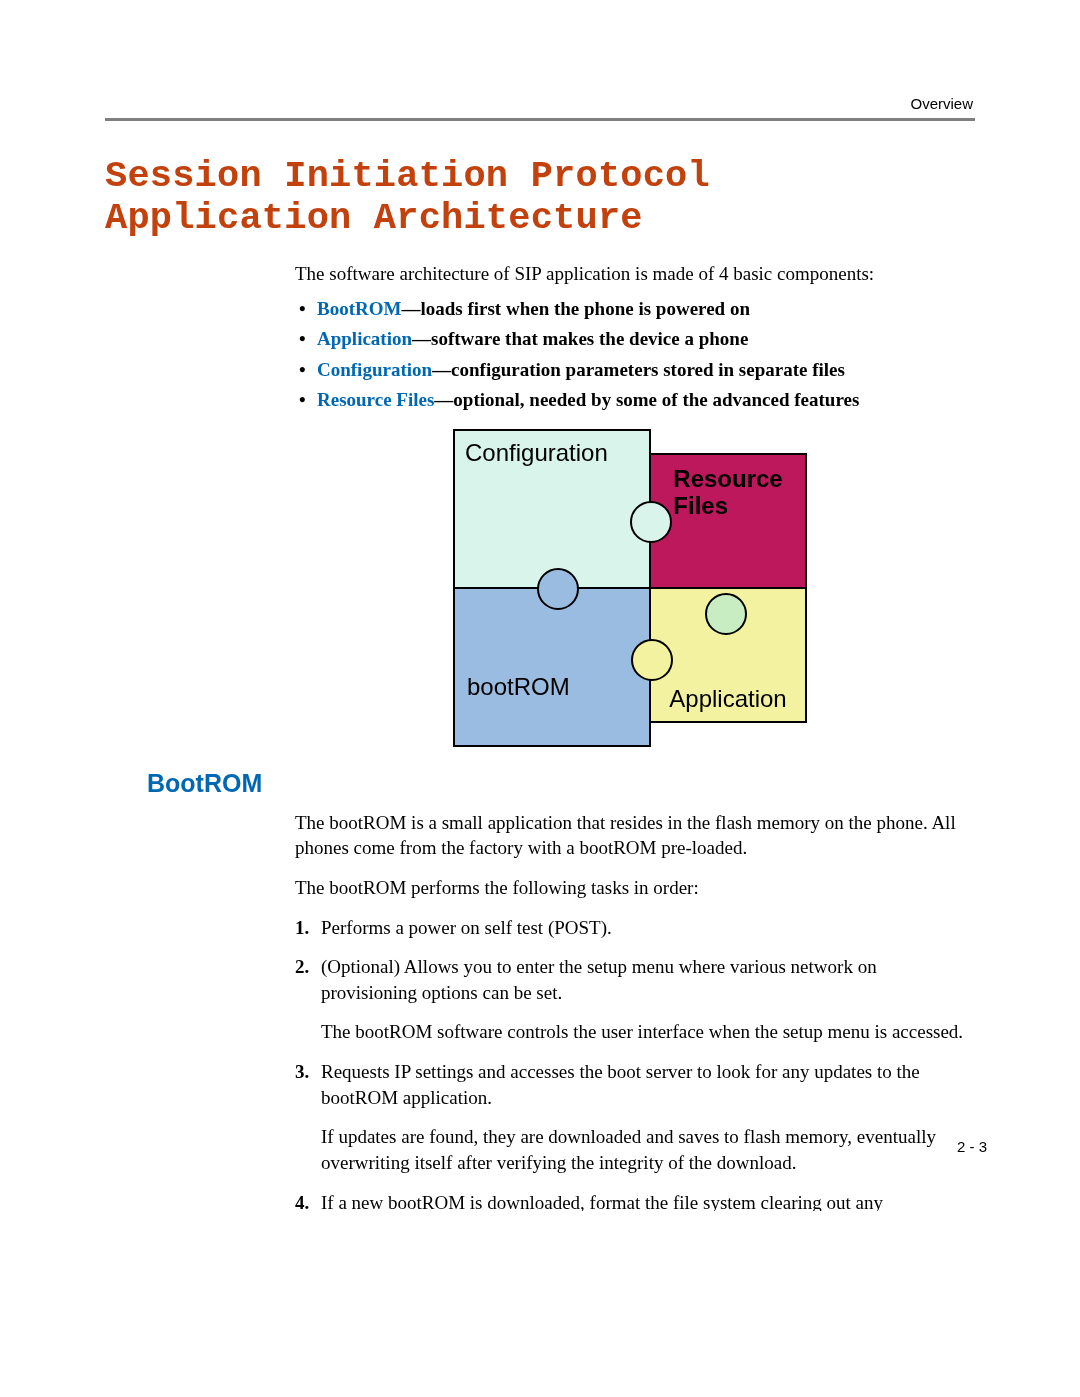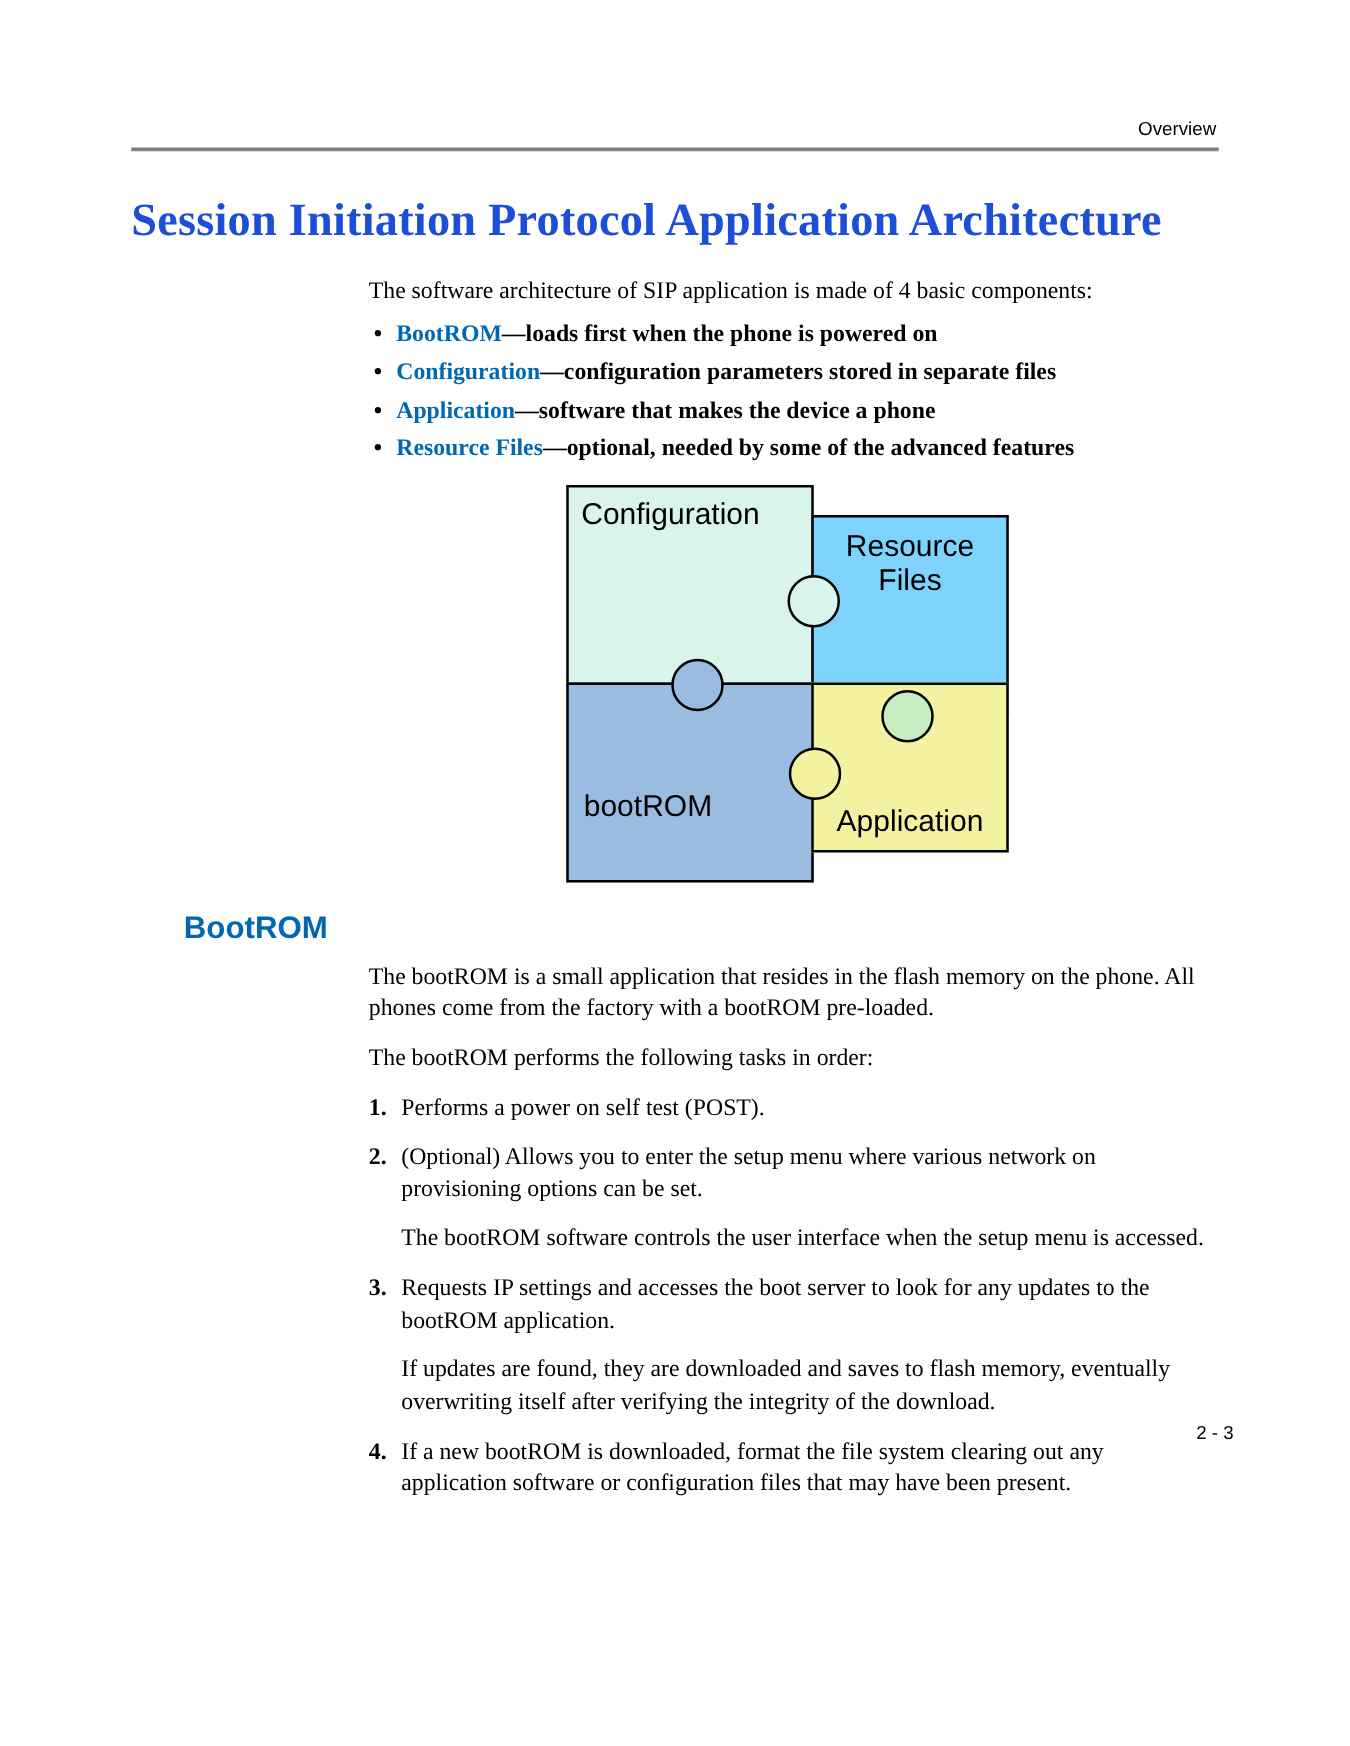--- a/index.html
+++ b/index.html
@@ -25,24 +25,24 @@
     color: #000;
   }
   .rule {
     position: absolute;
     top: 118px;
     left: 105px;
     right: 105px;
     border-top: 3px solid #808080;
   }
   .h1 {
-    font-family: Liberation Serif, serif;
+    font-family: Liberation Mono, monospace;
     font-weight: 700;
     font-size: 37px;
-    color: #1d4ed8;
+    color: #c2410c;
     margin: 65px 0 22px 0;
     letter-spacing: 0.2px;
   }
   .body-indent {
     margin-left: 190px;
     margin-right: 10px;
   }
   p.intro {
     font-size: 19px;
     line-height: 1.35;
@@ -92,26 +92,27 @@
     font-family: Arial, Helvetica, sans-serif;
     font-size: 24px;
     color: #000;
   }
   .piece.config {
     left: 0; top: 0; width: 198px; height: 160px;
     background: #d8f4eb;
   }
   .piece.resource {
     right: 0; top: 24px; width: 158px; height: 160px;
-    background: #7dd3fc;
-    text-align: center;
+    background: #be185d;
+    text-align: left;
     justify-content: center;
     align-items: flex-start;
     padding-top: 10px;
     line-height: 1.15;
+    font-weight: bold;
   }
   .piece.bootrom {
     left: 0; bottom: 0; width: 198px; height: 160px;
     background: #9bbce1;
     align-items: center;
     padding-left: 12px;
     padding-top: 48px;
   }
   .piece.app {
     right: 0; bottom: 24px; width: 158px; height: 136px;
@@ -186,24 +187,24 @@
 
   <h1 class="h1">Session Initiation Protocol Application Architecture</h1>
 
   <div class="body-indent">
     <p class="intro">The software architecture of SIP application is made of 4 basic components:</p>
     <ul class="bullets">
       <li>
         <span class="link">BootROM</span><span>—loads first when the phone is powered on</span>
       </li>
       <li>
+        <span class="link">Application</span><span>—software that makes the device a phone</span>
+      </li>
+      <li>
         <span class="link">Configuration</span><span>—configuration parameters stored in separate files</span>
-      </li>
-      <li>
-        <span class="link">Application</span><span>—software that makes the device a phone</span>
       </li>
       <li>
         <span class="link">Resource Files</span><span>—optional, needed by some of the advanced features</span>
       </li>
     </ul>
 
     <div class="diagram-wrap">
       <div class="diagram">
         <div class="piece config">
             <span>Configuration</span>

